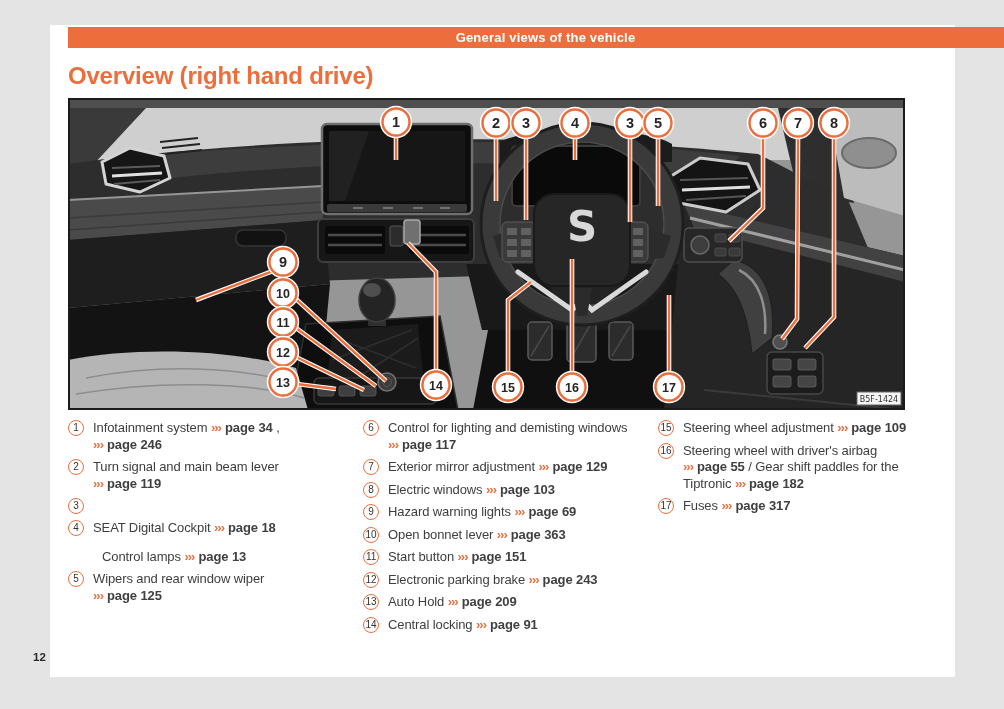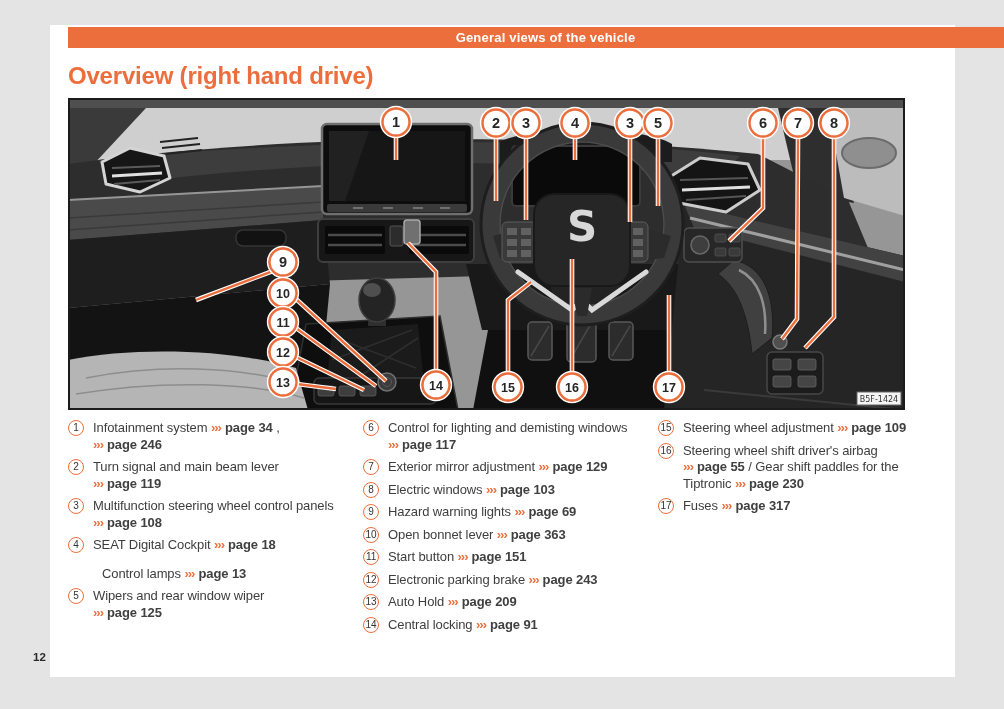--- a/index.html
+++ b/index.html
@@ -343,21 +343,20 @@
           <div class="legend-item">
             <span class="lnum">1</span>
             <span class="ltext"><span>Infotainment system </span><span class="chev">›››</span><span class="pageref">page 34</span><span> ,</span><br><span class="chev">›››</span><span class="pageref">page 246</span></span>
           </div>
           <div class="legend-item">
             <span class="lnum">2</span>
             <span class="ltext"><span>Turn signal and main beam lever</span><br><span class="chev">›››</span><span class="pageref">page 119</span></span>
           </div>
           <div class="legend-item">
             <span class="lnum">3</span>
-            <span class="ltext"><span>Multifunction steering wheel control panels</span><br><span class="chev">›››</span><span class="pageref">page 108</span></span>
           </div>
           <div class="legend-item">
             <span class="lnum">4</span>
             <span class="ltext"><span>SEAT Digital Cockpit </span><span class="chev">›››</span><span class="pageref">page 18</span></span>
           </div>
           <div class="legend-item legend-sub">
             <span class="ltext"><span>Control lamps </span><span class="chev">›››</span><span class="pageref">page 13</span></span>
           </div>
           <div class="legend-item">
             <span class="lnum">5</span>
@@ -402,21 +401,21 @@
             <span class="ltext"><span>Central locking </span><span class="chev">›››</span><span class="pageref">page 91</span></span>
           </div>
         </div>
         <div class="legend-col">
           <div class="legend-item">
             <span class="lnum">15</span>
             <span class="ltext"><span>Steering wheel adjustment </span><span class="chev">›››</span><span class="pageref">page 109</span></span>
           </div>
           <div class="legend-item">
             <span class="lnum">16</span>
-            <span class="ltext"><span>Steering wheel shift driver's airbag</span><br><span class="chev">›››</span><span class="pageref">page 55</span><span> / Gear shift paddles for the</span><br><span>Tiptronic </span><span class="chev">›››</span><span class="pageref">page 230</span></span>
+            <span class="ltext"><span>Steering wheel with driver's airbag</span><br><span class="chev">›››</span><span class="pageref">page 55</span><span> / Gear shift paddles for the</span><br><span>Tiptronic </span><span class="chev">›››</span><span class="pageref">page 182</span></span>
           </div>
           <div class="legend-item">
             <span class="lnum">17</span>
             <span class="ltext"><span>Fuses </span><span class="chev">›››</span><span class="pageref">page 317</span></span>
           </div>
         </div>
       </div>
   </div>
 
   <div class="page-number">12</div>

